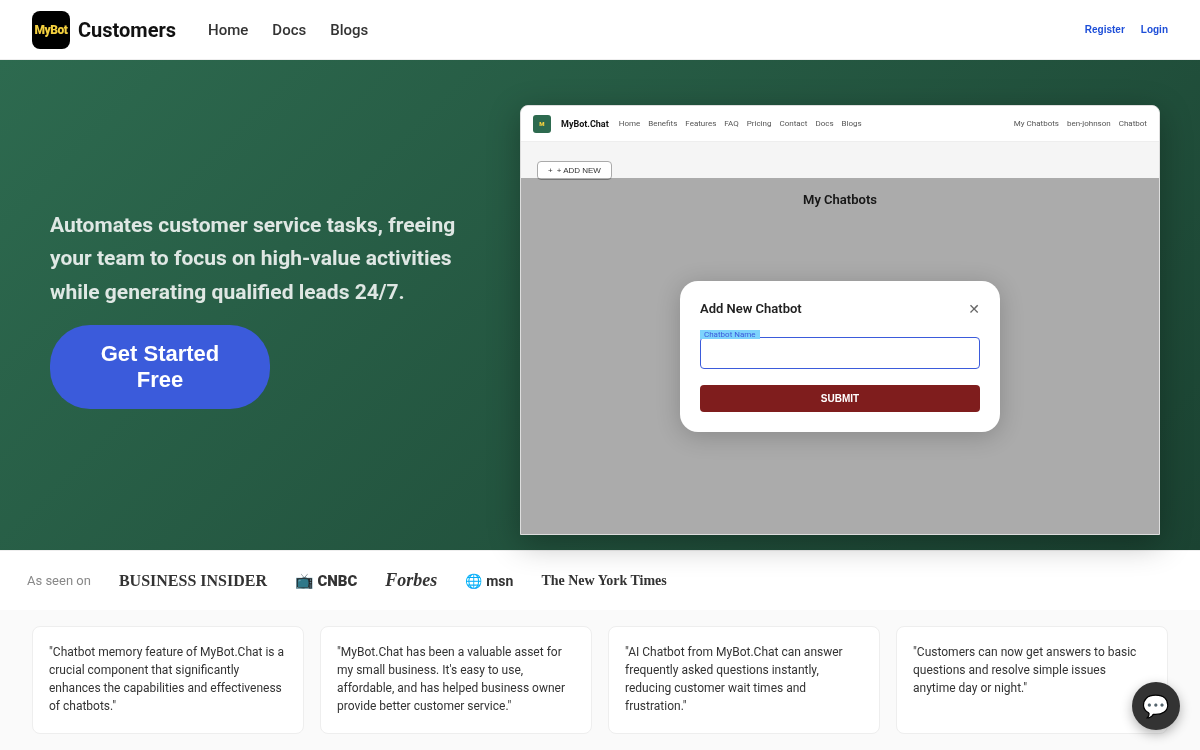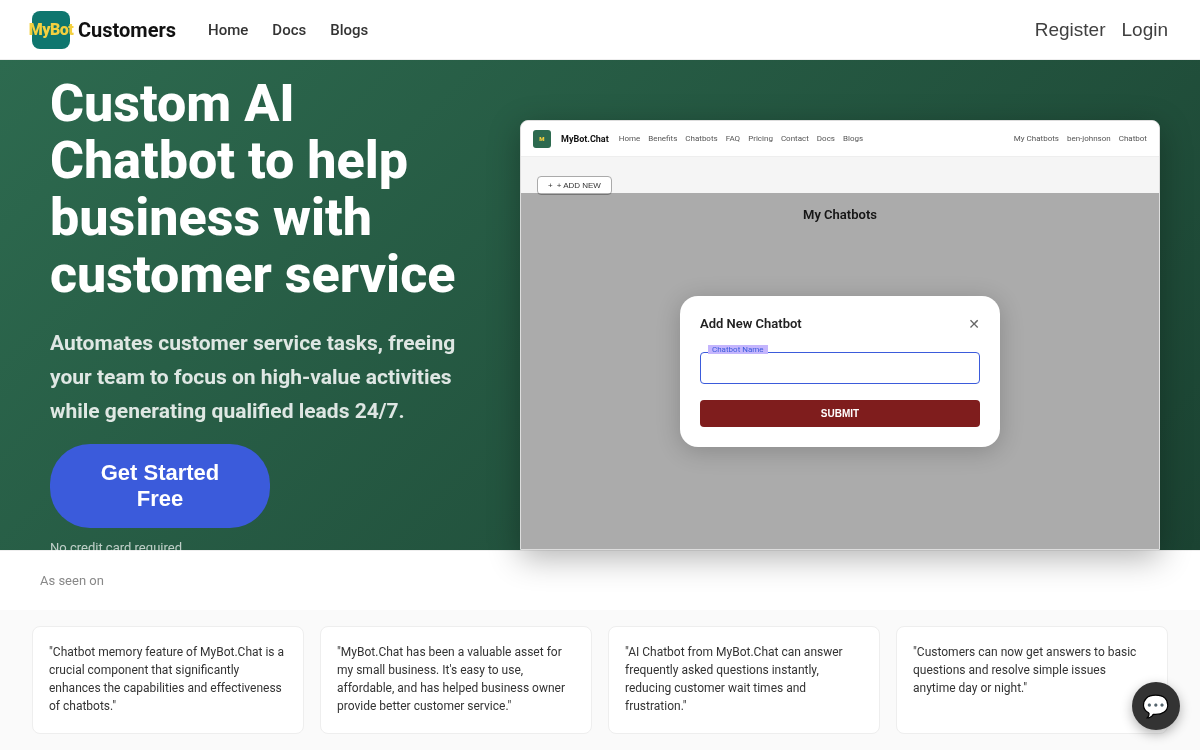--- a/index.html
+++ b/index.html
@@ -7,29 +7,29 @@
 
     
     .navbar {
       display: flex; align-items: center; justify-content: space-between;
       padding: 12px 32px; background: #fff; border-bottom: 1px solid #eee;
       height: 60px;
     }
     .nav-left { display: flex; align-items: center; gap: 32px; }
     .logo-wrap { display: flex; align-items: center; gap: 8px; }
     .logo-icon {
-      width: 38px; height: 38px; background: #0f766e; border-radius: 8px;
+      width: 38px; height: 38px; background: #000000; border-radius: 8px;
       display: flex; align-items: center; justify-content: center;
-      color: #f4d03f; font-weight: 900; font-size: 16px; letter-spacing: -0.5px;
+      color: #f4d03f; font-weight: 900; font-size: 12px; letter-spacing: -0.5px;
     }
     .logo-text { font-size: 20px; font-weight: 700; color: #111; }
     .nav-links { display: flex; gap: 24px; }
     .nav-link { color: #333; text-decoration: none; font-size: 15px; font-weight: 500; cursor: pointer; }
     .nav-right { display: flex; gap: 16px; align-items: center; }
-    .nav-btn { color: #404040; font-size: 19px; font-weight: 400; cursor: pointer; background: none; border: none; }
+    .nav-btn { color: #1d4ed8; font-size: 10px; font-weight: 700; cursor: pointer; background: none; border: none; }
 
     
     .hero {
       display: flex; height: 490px;
       background: linear-gradient(135deg, #2d6a4f 0%, #1b4332 100%);
     }
     .hero-left {
       width: 500px; padding: 60px 40px 40px 50px;
       display: flex; flex-direction: column; justify-content: center;
     }
@@ -37,21 +37,21 @@
     .hero-desc { font-size: 21px; color: rgba(255,255,255,0.85); line-height: 1.6; margin-bottom: 16px; max-width: 440px; font-weight: bold; }
     .hero-cta {
       display: inline-block; background: #3b5bdb; color: #fff;
       padding: 16px 36px; border-radius: 40px; font-size: 22px; font-weight: 600;
       cursor: pointer; border: none; width: 220px; text-align: center; margin-bottom: 12px;
     }
     .no-cc { color: rgba(255,255,255,0.7); font-size: 13px; }
 
     
     .hero-right {
-      flex: 1; display: flex; align-items: flex-end; justify-content: center;
+      flex: 1; display: flex; align-items: center; justify-content: center;
       padding: 30px 30px 0 10px; position: relative;
     }
     .preview-window {
       width: 640px; height: 430px; background: #f5f5f5; border-radius: 8px 8px 0 0;
       overflow: hidden; box-shadow: 0 8px 32px rgba(0,0,0,0.3);
       border: 1px solid #ddd;
     }
     
     .preview-nav {
       background: #fff; height: 36px; display: flex; align-items: center;
@@ -84,38 +84,38 @@
       background: #fff; border-radius: 18px; width: 320px; padding: 20px;
       box-shadow: 0 4px 24px rgba(0,0,0,0.2);
     }
     .preview-modal-header {
       display: flex; justify-content: space-between; align-items: center; margin-bottom: 20px;
     }
     .preview-modal-title { font-size: 13px; font-weight: 600; color: #222; }
     .preview-modal-close { font-size: 14px; color: #666; cursor: pointer; }
     .preview-field { position: relative; margin-bottom: 16px; }
     .preview-field-label {
-      position: absolute; top: -7px; left: 8px; background: #c4b5fd;
+      position: absolute; top: -7px; left: 0; background: #7dd3fc;
       padding: 0 4px; font-size: 8px; color: #3b5bdb;
     }
     .preview-field-input {
       width: 100%; border: 1.5px solid #3b5bdb; border-radius: 4px;
       padding: 10px 10px; font-size: 10px; outline: none;
       display: flex; align-items: center; height: 32px;
     }
     .preview-submit {
       width: 100%; background: #7f1d1d; color: #fff; border: none;
       border-radius: 4px; padding: 8px; font-size: 10px; font-weight: 600;
       cursor: pointer; text-align: center;
     }
 
     
     .as-seen-on {
       height: 60px; background: #fff; display: flex; align-items: center;
-      padding: 0 40px; gap: 28px; border-top: 1px solid #eee;
+      padding: 0 27px; gap: 28px; border-top: 1px solid #eee;
     }
     .as-seen-label { color: #888; font-size: 13px; white-space: nowrap; }
     .media-logos { display: flex; align-items: center; gap: 28px; flex: 1; }
     .media-logo { font-size: 14px; color: #333; font-weight: 700; white-space: nowrap; }
     .media-logo.biz-insider { font-family: Georgia, serif; font-size: 16px; }
     .media-logo.cnbc { font-size: 15px; font-weight: 900; }
     .media-logo.forbes { font-family: Georgia, serif; font-size: 18px; font-style: italic; }
     .media-logo.msn { font-size: 14px; }
     .media-logo.nyt { font-family: 'Times New Roman', serif; font-size: 14px; }
 
@@ -156,35 +156,33 @@
     </div>
   </div>
   <div class="nav-right">
     <button class="nav-btn">Register</button>
     <button class="nav-btn">Login</button>
   </div>
 </nav>
 
 <section class="hero">
   <div class="hero-left">
-    <h1 class="hero-title">Custom AI Chatbot to help business with customer service</h1>
     <p class="hero-desc">Automates customer service tasks, freeing your team to focus on high-value activities while generating qualified leads 24/7.</p>
     <button class="hero-cta">Get Started Free</button>
-    <span class="no-cc">No credit card required</span>
   </div>
   <div class="hero-right">
     <div class="preview-window">
 
       <div class="preview-nav">
         <div class="preview-logo-mini">M</div>
         <span class="preview-nav-brand">MyBot.Chat</span>
         <div class="preview-nav-links">
           <span>Home</span>
           <span>Benefits</span>
-          <span>Chatbots</span>
+          <span>Features</span>
           <span>FAQ</span>
           <span>Pricing</span>
           <span>Contact</span>
           <span>Docs</span>
           <span>Blogs</span>
         </div>
         <div class="preview-nav-right">
           <span>My Chatbots</span>
           <span>ben-johnson</span>
           <span>Chatbot</span>
@@ -211,20 +209,27 @@
             <button class="preview-submit">SUBMIT</button>
           </div>
         </div>
       </div>
     </div>
   </div>
 </section>
 
 <div class="as-seen-on">
   <span class="as-seen-label">As seen on</span>
+  <div class="media-logos">
+    <span class="media-logo biz-insider">BUSINESS INSIDER</span>
+    <span class="media-logo cnbc">📺 CNBC</span>
+    <span class="media-logo forbes">Forbes</span>
+    <span class="media-logo msn">🌐 msn</span>
+    <span class="media-logo nyt">The New York Times</span>
+  </div>
 </div>
 
 <div class="testimonials">
   <div class="testimonial-card">
     <p>"Chatbot memory feature of MyBot.Chat is a crucial component that significantly enhances the capabilities and effectiveness of chatbots."</p>
   </div>
   <div class="testimonial-card">
     <p>"MyBot.Chat has been a valuable asset for my small business. It's easy to use, affordable, and has helped business owner provide better customer service."</p>
   </div>
   <div class="testimonial-card">

